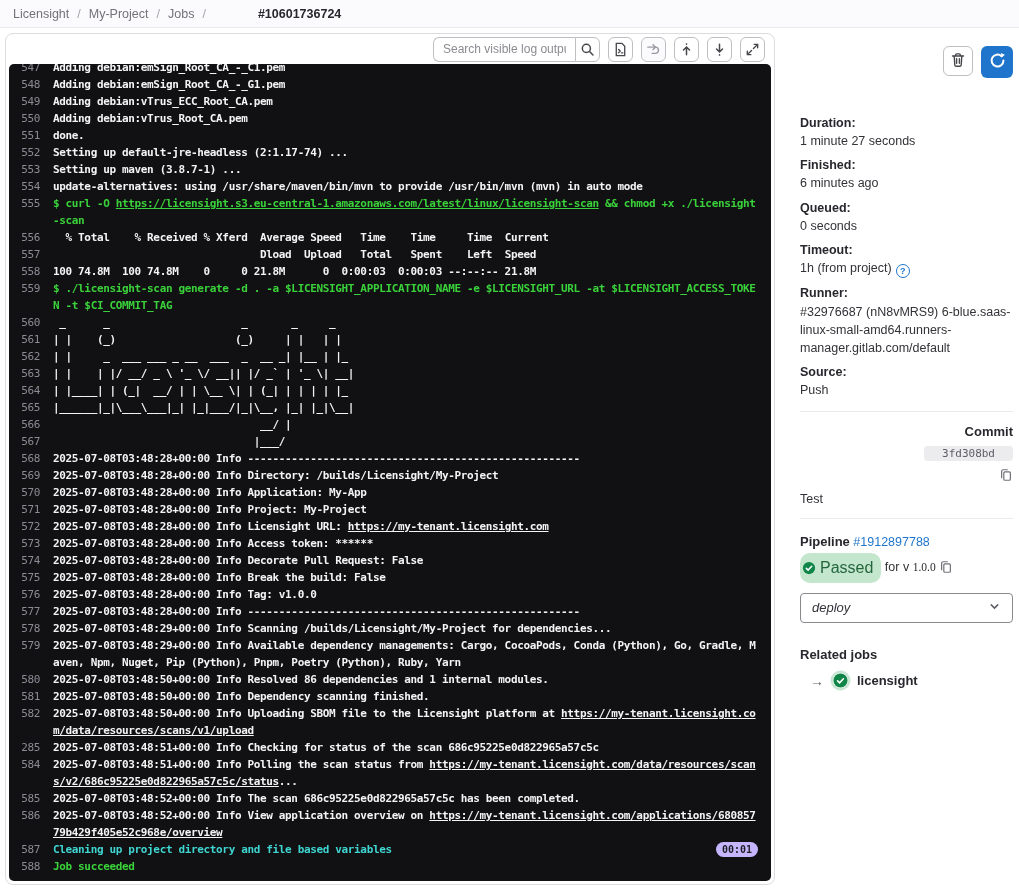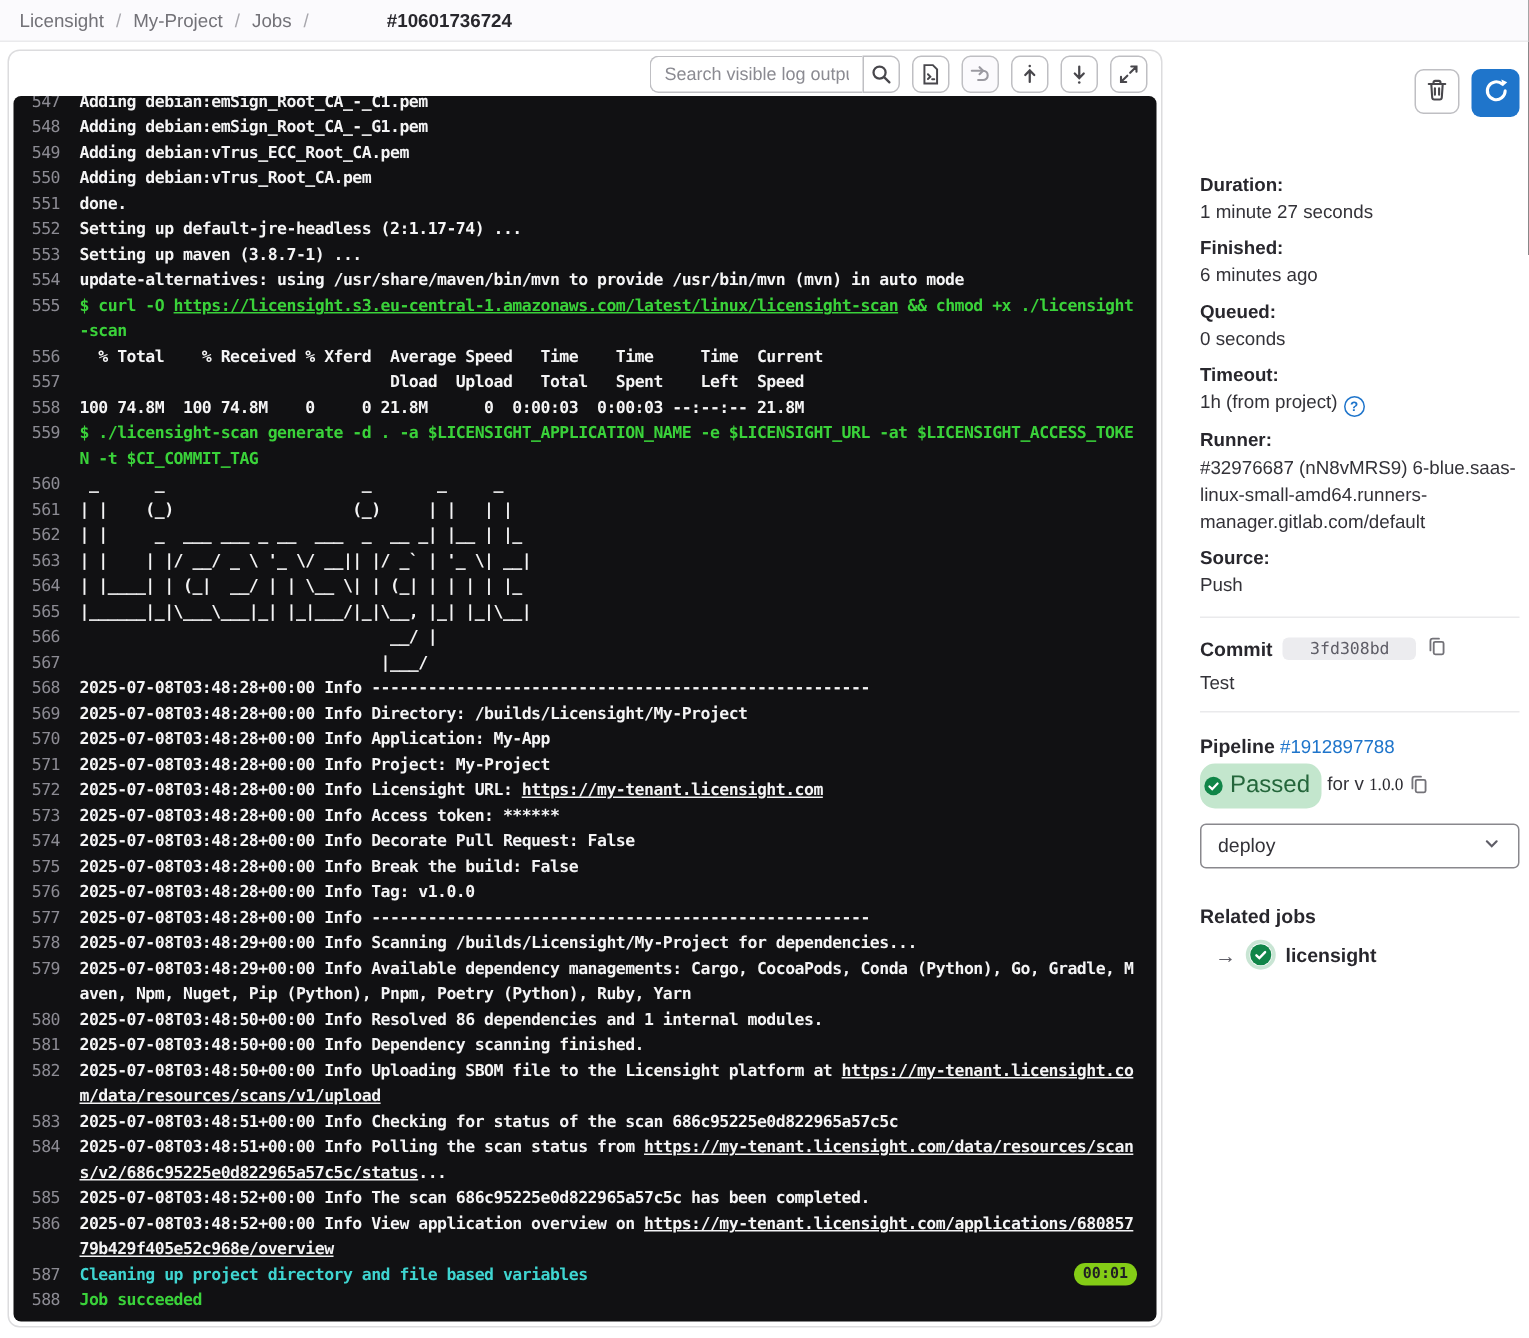--- a/index.html
+++ b/index.html
@@ -61,21 +61,21 @@
     flex:0 0 44px; text-align:right; padding-right:13px;
     color:#8c8b93; font-weight:400; position:relative; user-select:none; cursor:pointer;
   }
   .log-content { flex:1; white-space:pre-wrap; word-break:break-all; padding-right:14px; }
   .log-row.cmd .log-content { color:#3ad23a; }
   .log-row.section .log-content { color:#3fd5d1; }
   .log-row.success .log-content { color:#3ad23a; }
   .log-link { color:inherit; text-decoration:underline; cursor:pointer; }
   .dur-badge {
     position:absolute; right:13px; top:1px;
-    background:#84cc16; color:#1f1e24; border-radius:9px; padding:0 6px;
+    background:#c4b5fd; color:#1f1e24; border-radius:9px; padding:0 6px;
     font-size:10px; line-height:15px; letter-spacing:0; font-weight:700;
   }
 
   
   .sidebar { position:absolute; left:800px; top:46px; width:213px; font-size:12.5px; }
   .side-actions { display:flex; justify-content:flex-end; gap:8px; margin-bottom:36px; }
   .btn-trash {
     width:30px; height:30px; border:1px solid #bfbfc3; border-radius:6px;
     background:#fff; display:flex; align-items:center; justify-content:center;
     color:#48474c; cursor:pointer; padding:0;
@@ -86,40 +86,40 @@
   }
   .detail-row { display:flex; margin-bottom:6px; line-height:1.45;flex-direction:column; }
   .detail-label { font-weight:700; color:#28272d; margin-right:5px; white-space:nowrap; }
   .detail-value { color:#333238; word-break:break-word; }
   .help-icon {
     display:inline-flex; width:14px; height:14px; border:1.4px solid #1f75cb;
     border-radius:50%; color:#1f75cb; font-size:9px; font-weight:700;
     align-items:center; justify-content:center; margin-left:4px; vertical-align:-2px; cursor:pointer;
   }
   .side-divider { border:none; border-top:1px solid #eaeaec; margin:12px 0; }
-  .commit-line { display:flex; align-items:center; gap:7px; }
+  .commit-line { display:flex; align-items:flex-end; gap:7px;flex-direction:column; }
   .commit-label, .pipeline-label, .related-title { font-weight:700; color:#28272d; font-size:13px; }
   .sha-chip {
     font-family:"DejaVu Sans Mono", monospace; font-size:11px; color:#5e5d66;
     background:#ececef; border-radius:4px; padding:1px 18px; cursor:pointer;
   }
   .copy-btn { background:none; border:none; padding:0; color:#737278; cursor:pointer; display:inline-flex; vertical-align:-3px; }
   .commit-msg { margin-top:7px; color:#333238; }
   .pipeline-block { line-height:1.7; }
   .pipeline-link { color:#1f75cb; cursor:pointer; }
   .status-badge {
     display:inline-flex; align-items:center; gap:4px; vertical-align:-4px;
     background:#c3e6cd; color:#24663b; border-radius:10px; padding:1px 8px 1px 2px;
     font-size:16px; cursor:pointer;
   }
   .ref-mono { font-family:Liberation Serif, serif; font-size:11.5px; color:#28272d; }
   .stage-select {
     margin-top:10px; height:30px; border:1px solid #89888d; border-radius:4px;
     display:flex; align-items:center; justify-content:space-between;
-    padding:0 11px; font-size:13px; color:#333238; background:#fff; cursor:pointer;
+    padding:0 11px; font-size:13px; color:#333238; background:#fff; cursor:pointer;font-style:italic;
   }
   .related-jobs { margin-top:24px; }
   .related-row { display:flex; align-items:center; gap:9px; margin-top:11px; padding-left:10px; }
   .rel-arrow { color:#5e5d66; font-size:14px; }
   .ci-status { display:inline-flex; border-radius:50%; box-shadow:0 0 0 2.5px #c9e5d4; }
   .rel-name { font-size:13px; font-weight:600; color:#28272d; cursor:pointer; }
 </style>
 </head>
 <body>
 
@@ -326,21 +326,21 @@
       </div>
       <div class="log-row">
         <div class="log-gutter">581</div>
         <div class="log-content">2025-07-08T03:48:50+00:00 Info Dependency scanning finished.</div>
       </div>
       <div class="log-row">
         <div class="log-gutter">582</div>
         <div class="log-content">2025-07-08T03:48:50+00:00 Info Uploading SBOM file to the Licensight platform at <a class="log-link">https://my-tenant.licensight.com/data/resources/scans/v1/upload</a></div>
       </div>
       <div class="log-row">
-        <div class="log-gutter">583</div>
+        <div class="log-gutter">285</div>
         <div class="log-content">2025-07-08T03:48:51+00:00 Info Checking for status of the scan 686c95225e0d822965a57c5c</div>
       </div>
       <div class="log-row">
         <div class="log-gutter">584</div>
         <div class="log-content">2025-07-08T03:48:51+00:00 Info Polling the scan status from <a class="log-link">https://my-tenant.licensight.com/data/resources/scans/v2/686c95225e0d822965a57c5c/status</a>...</div>
       </div>
       <div class="log-row">
         <div class="log-gutter">585</div>
         <div class="log-content">2025-07-08T03:48:52+00:00 Info The scan 686c95225e0d822965a57c5c has been completed.</div>
       </div>

